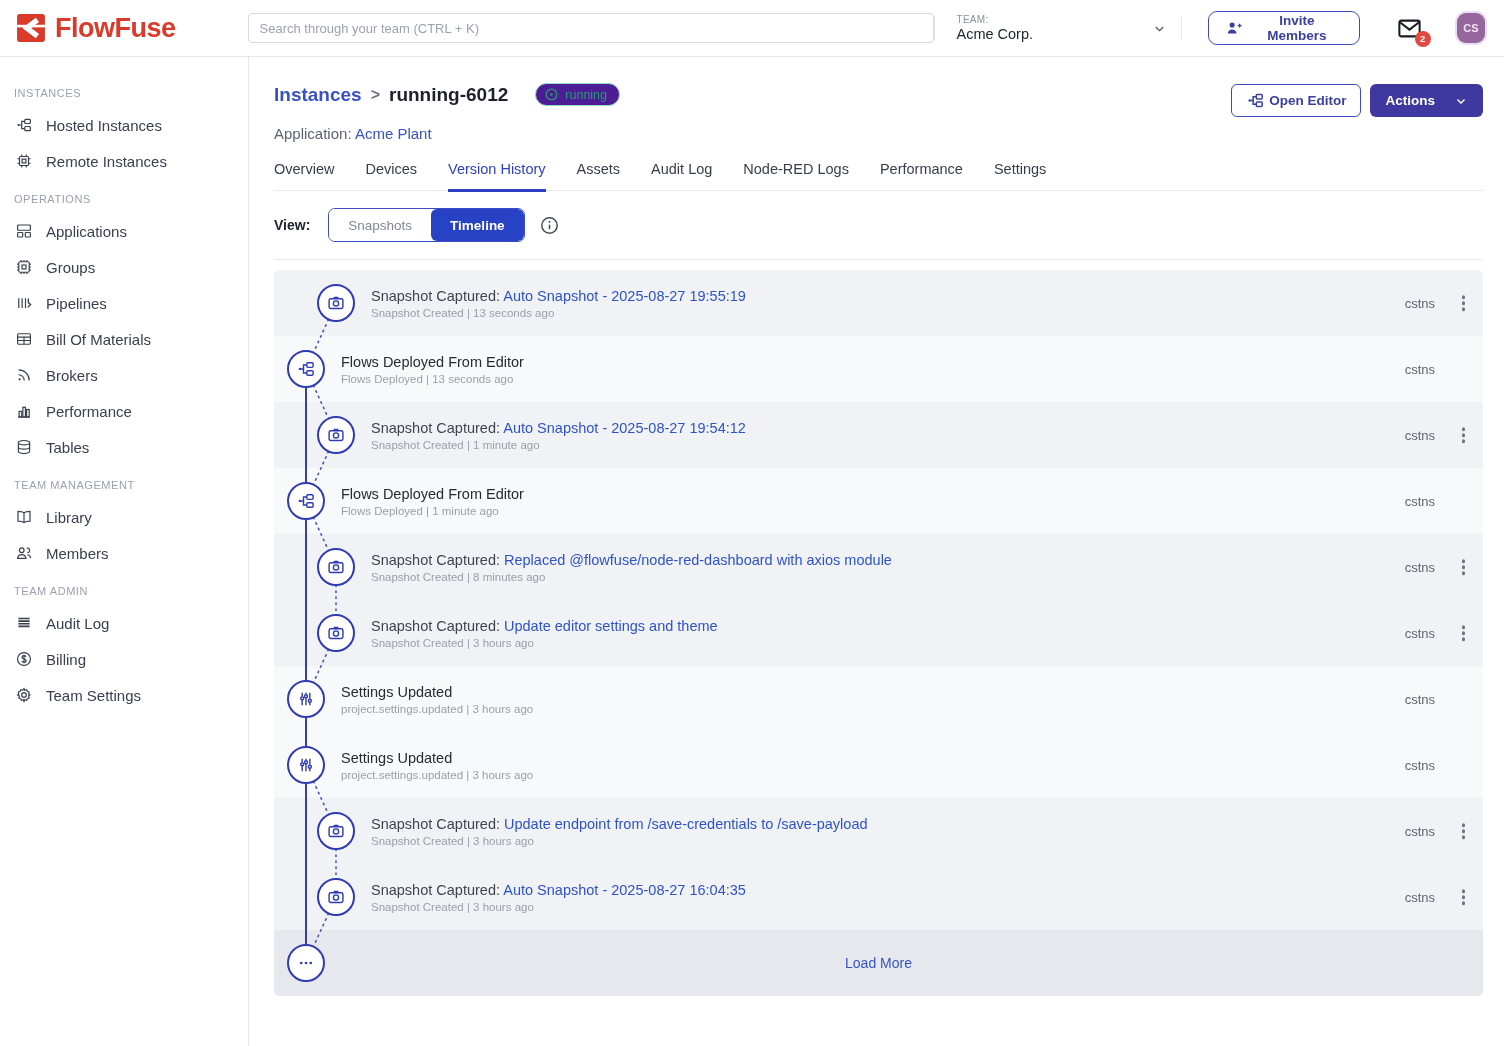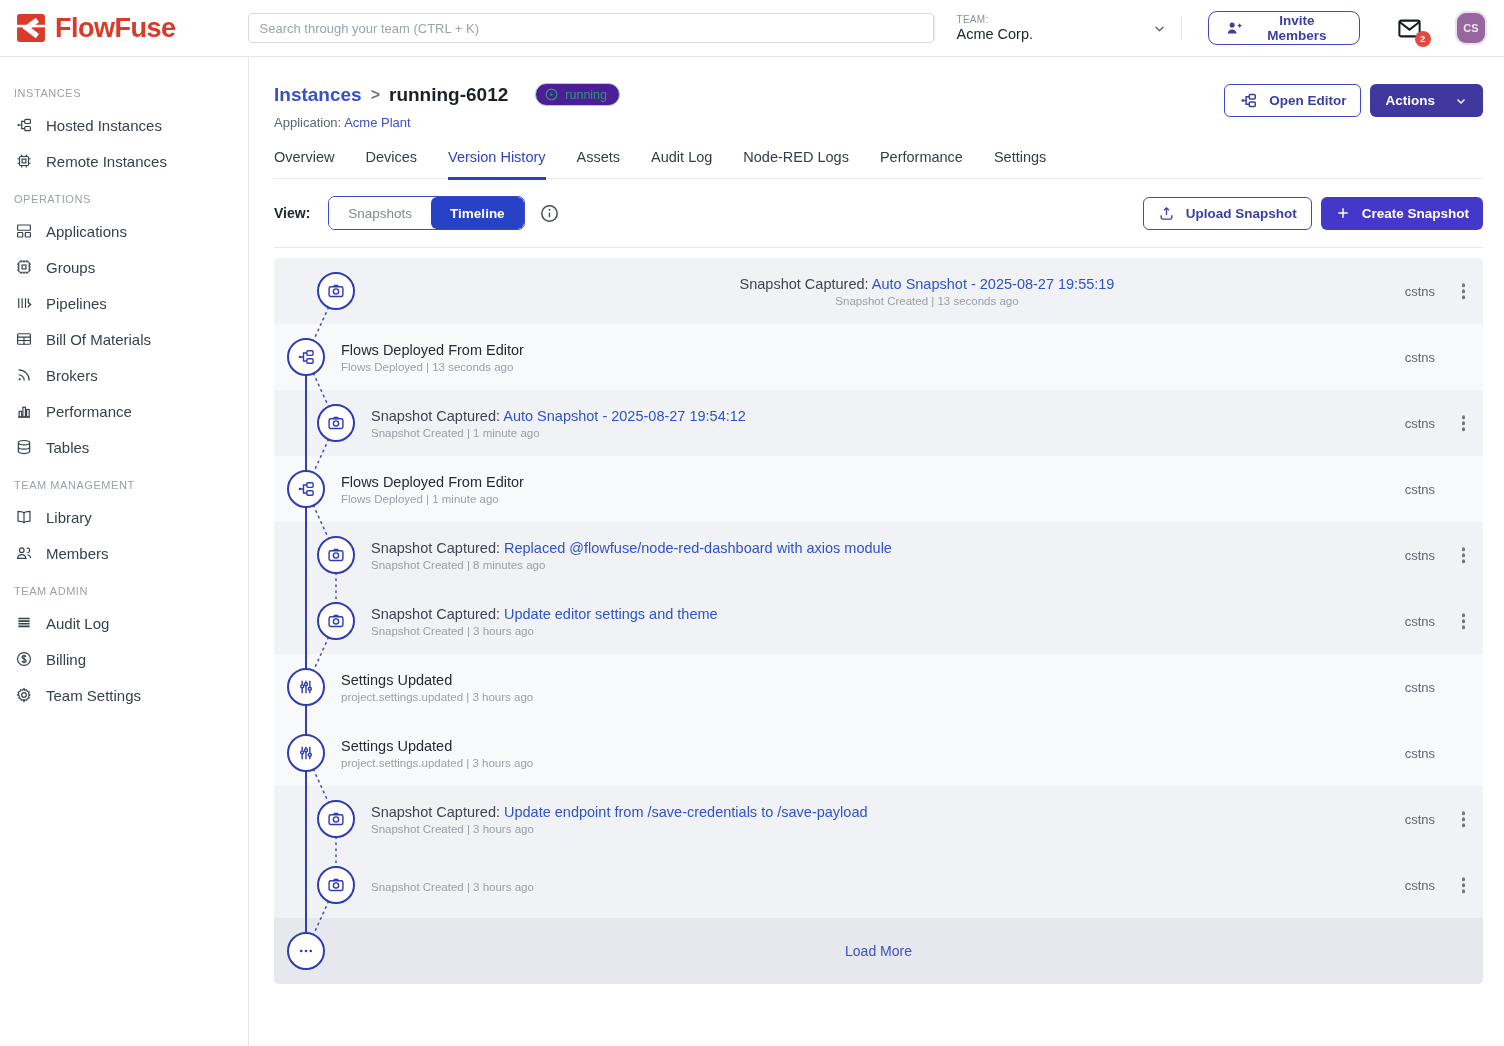--- a/index.html
+++ b/index.html
@@ -47,26 +47,26 @@
     padding:0 21px 0 25px; }
   .page-head { position:relative; padding-top:26px; }
   .crumbs { display:flex; align-items:center; gap:9px; }
   .crumb-link { font-size:19px; font-weight:700; color:#3a50c6; cursor:pointer; }
   .crumb-sep { font-size:16px; color:#6b7280; font-weight:700; }
   .crumb-current { font-size:19px; font-weight:700; color:#1b202a; }
   .status-badge { margin-left:18px; display:flex; align-items:center; gap:6px; background:#4c1d95;
     border:1px solid #8fe2c0; border-radius:999px; padding:3px 12px 3px 8px; color:#279a72;
     font-size:12.5px; }
   .head-buttons { position:absolute; right:0; top:27px; display:flex; gap:9px; }
-  .btn { display:flex; align-items:center; gap:11px; height:33px; border-radius:6px;
+  .btn { display:flex; align-items:center; gap:4px; height:33px; border-radius:6px;
     font-size:13.5px; font-weight:700; padding:0 14px; cursor:pointer; }
   .btn-outline { background:#fff; border:1.5px solid #4049c0; color:#3b3f9e; }
   .btn-actions { background:#3f389f; border:none; color:#fff; padding:0 15px; gap:19px; }
   .btn-create { background:#4338ca; border:none; color:#fff; }
-  .app-line { margin-top:9px; font-size:13px; color:#5b6472; }
+  .app-line { margin-top:19px; font-size:15px; color:#5b6472; }
   .app-link { color:#3a50c6; cursor:pointer; }
 
   .tabs { margin-top:19px; display:flex; gap:31px; border-bottom:1px solid #e7e9ed; }
   .tab { font-size:14.5px; color:#353d4b; padding-bottom:12px; border-bottom:3px solid transparent;
     margin-bottom:-2px; cursor:pointer; white-space:nowrap; }
   .tab.active { color:#2d3fc2; border-bottom-color:#2d3fc2; }
 
   .view-bar { height:69px; display:flex; align-items:center; border-bottom:1px solid #e7e9ed; }
   .view-label { font-size:14px; font-weight:700; color:#20262f; margin-right:18px; }
   .toggle { display:flex; border:1.5px solid #3b4bc7; border-radius:7px; overflow:hidden; height:34px; }
@@ -75,21 +75,21 @@
   .seg-active { background:#2742c5; color:#fff; font-weight:700; border-radius:6px; }
   .info-icon { margin-left:14px; color:#464c55; cursor:pointer; }
   .view-actions { margin-left:auto; display:flex; gap:9px; }
 
   
   .tl { position:relative; margin-top:10px; }
   .tl-connectors { position:absolute; left:0; top:0; z-index:1; pointer-events:none; overflow:visible; }
   .tl-row { position:relative; height:66px; display:flex; flex-direction:column; justify-content:center; }
   .tl-row.shade-gray { background:#f1f2f5; }
   .tl-row.shade-light { background:#f8f9fb; }
-  .tl-row.first { border-radius:5px 5px 0 0;text-align:center; }
+  .tl-row.first { border-radius:5px 5px 0 0; }
   .tl-icon { position:absolute; width:38px; height:38px; border-radius:50%; background:#fff;
     border:2px solid #2f3bb3; color:#2f3bb3; display:flex; align-items:center; justify-content:center;
     top:14px; z-index:2; }
   .tl-icon svg { width:20px; height:20px; }
   .lane-main .tl-icon { left:13px; }
   .lane-indent .tl-icon { left:43px; }
   .lane-main .tl-texts { padding-left:67px; }
   .lane-indent .tl-texts { padding-left:97px; }
   .tl-title { font-size:14.5px; color:#3e4450; }
   .tl-title .t-link { color:#2e53c9; cursor:pointer; }
@@ -354,39 +354,20 @@
         <div class="seg seg-idle">Snapshots</div>
         <div class="seg seg-active">Timeline</div>
       </div>
     <span class="info-icon">
       <svg width="21" height="21" viewBox="0 0 24 24" fill="none" stroke="currentColor" stroke-width="1.7">
           <circle cx="12" cy="12" r="8.8"></circle>
           <path d="M12 11v5.2"></path>
           <circle cx="12" cy="7.7" r="1.1" fill="currentColor" stroke="none"></circle>
         </svg>
     </span>
-    <div class="view-actions">
-      <button class="btn btn-outline">
-        <span>
-          <svg width="17" height="17" viewBox="0 0 24 24" fill="none" stroke="currentColor" stroke-width="1.9">
-              <path d="M12 14V4M8.5 7.5 12 4l3.5 3.5"></path>
-              <path d="M4.5 14.5v3A2.5 2.5 0 0 0 7 20h10a2.5 2.5 0 0 0 2.5-2.5v-3"></path>
-            </svg>
-        </span>
-        <span>Upload Snapshot</span>
-      </button>
-      <button class="btn btn-create">
-        <span>
-          <svg width="16" height="16" viewBox="0 0 24 24" fill="none" stroke="currentColor" stroke-width="2.2">
-              <path d="M12 5v14M5 12h14"></path>
-            </svg>
-        </span>
-        <span>Create Snapshot</span>
-      </button>
-    </div>
   </div>
 
   <div class="tl" id="timeline">
       <div class="tl-row lane-indent shade-gray first">
         <div class="tl-icon">
           <svg viewBox="0 0 24 24" fill="none" stroke="currentColor" stroke-width="1.7" width="100%" height="100%">
             <path d="M9.1 6.9l1-1.7h3.8l1 1.7"></path>
             <rect x="3.7" y="6.9" width="16.6" height="11.6" rx="2"></rect>
             <circle cx="12" cy="12.5" r="3.1"></circle>
           </svg>
@@ -540,20 +521,21 @@
       </div>
       <div class="tl-row lane-indent shade-gray">
         <div class="tl-icon">
           <svg viewBox="0 0 24 24" fill="none" stroke="currentColor" stroke-width="1.7" width="100%" height="100%">
             <path d="M9.1 6.9l1-1.7h3.8l1 1.7"></path>
             <rect x="3.7" y="6.9" width="16.6" height="11.6" rx="2"></rect>
             <circle cx="12" cy="12.5" r="3.1"></circle>
           </svg>
         </div>
         <div class="tl-texts">
+          <div class="tl-title"><span class="t-prefix">Snapshot Captured: </span><span class="t-link">Auto Snapshot - 2025-08-27 16:04:35</span></div>
           <div class="tl-sub">Snapshot Created | 3 hours ago</div>
         </div>
         <span class="tl-user">cstns</span>
         <div class="tl-kebab">
           <i></i>
           <i></i>
           <i></i>
         </div>
       </div>
       <div class="tl-loadmore">

